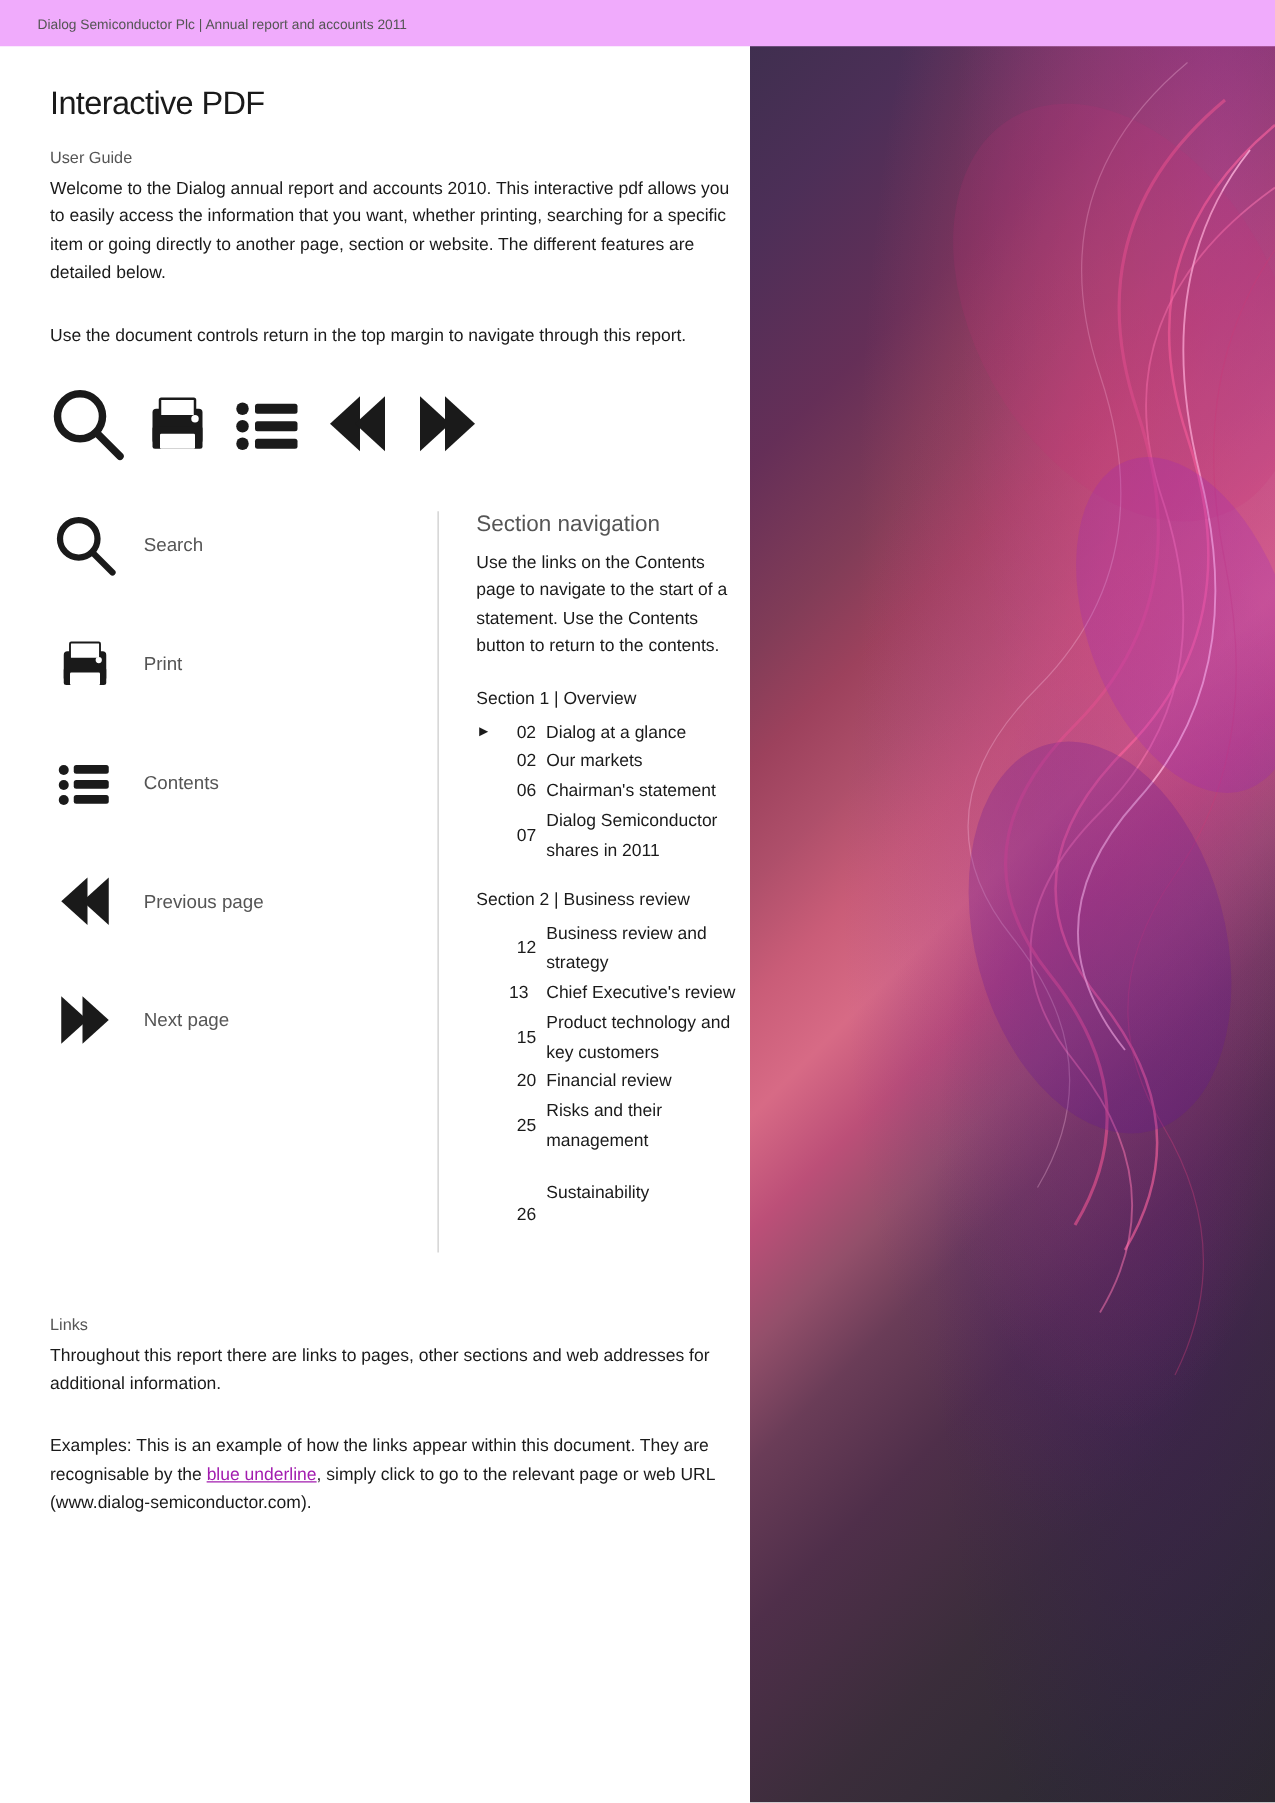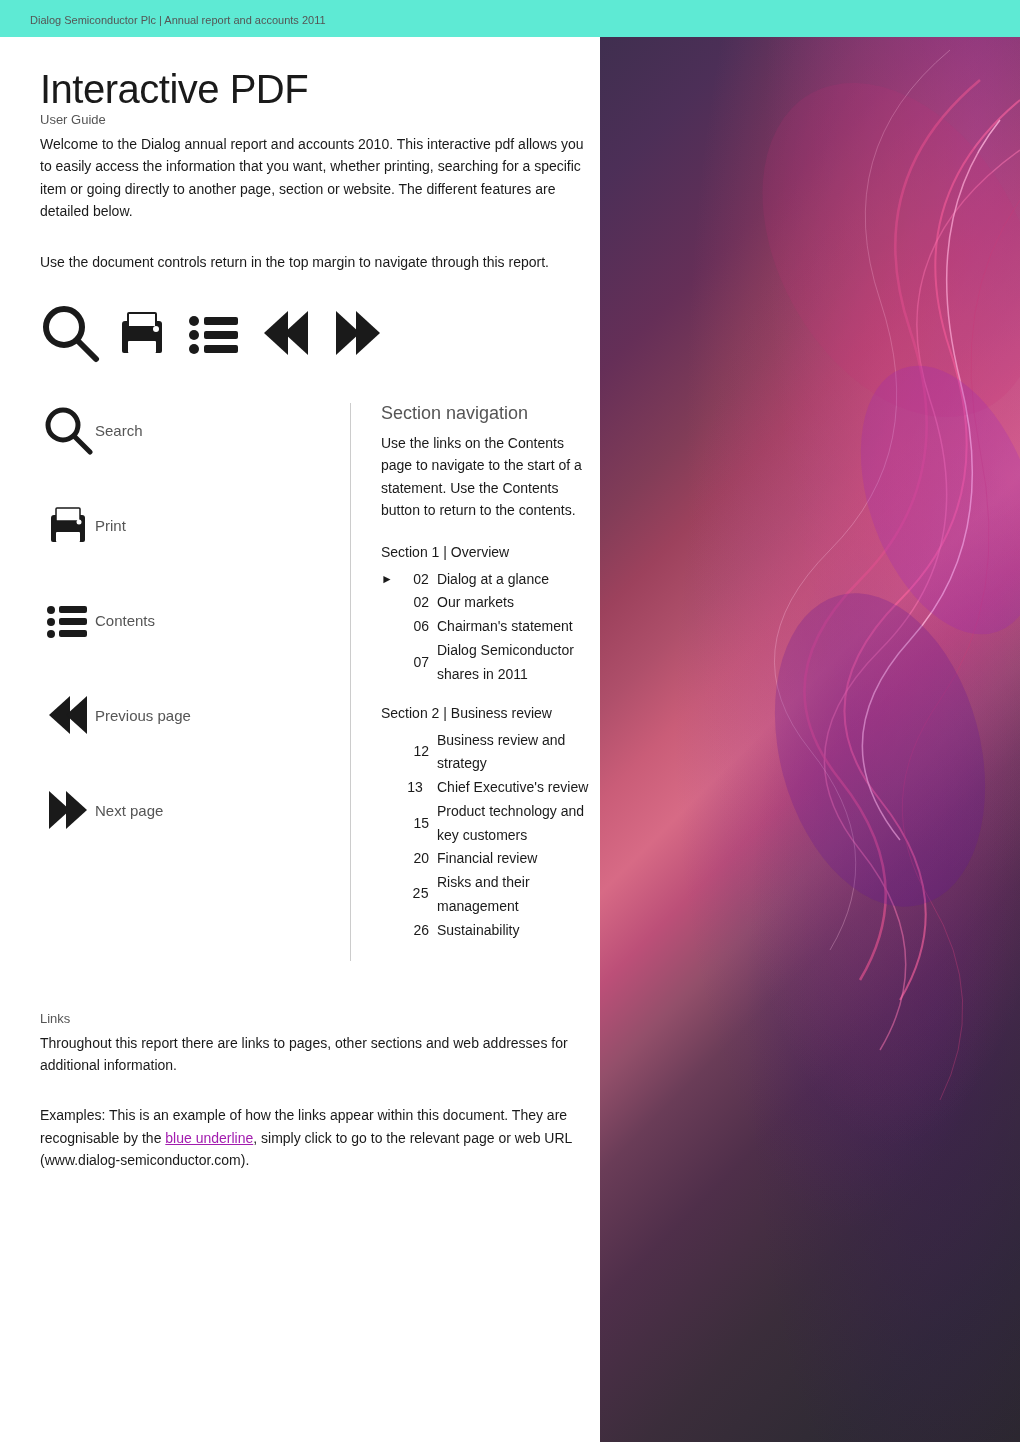--- a/index.html
+++ b/index.html
@@ -10,21 +10,21 @@
       background: #ffffff;
       font-family: Arial, Helvetica, sans-serif;
       color: #1a1a1a;
       font-size: 15px;
       position: relative;
       overflow-x: hidden;
     }
 
     
     .top-bar {
-      background: #5eead4;
+      background: #f0abfc;
       padding: 10px 30px;
       border-bottom: none;
     }
 
     .top-bar-text {
       font-size: 11px;
       color: #555;
     }
 
     
@@ -86,23 +86,24 @@
       padding: 0;
     }
 
     
     .main-content {
       padding: 30px 40px 40px 40px;
       max-width: 630px;
     }
 
     .page-title {
-      font-size: 40px;
+      font-size: 26px;
       font-weight: 300;
       color: #1a1a1a;
+      margin-bottom: 20px;
       letter-spacing: -0.5px;
     }
 
     .section-label {
       font-size: 13px;
       color: #555;
       margin-bottom: 6px;
       font-weight: normal;
     }
 
@@ -145,20 +146,21 @@
     }
 
     .icon-list {
       width: 280px;
       flex-shrink: 0;
     }
 
     .icon-list-item {
       display: flex;
       align-items: center;
+      gap: 20px;
       margin-bottom: 40px;
     }
 
     .icon-list-item .icon-symbol {
       width: 55px;
       height: 55px;
       display: flex;
       align-items: center;
       justify-content: center;
       flex-shrink: 0;
@@ -440,25 +442,25 @@
             </li>
             <li>
               <span class="item-num" style="margin-left:20px;">15</span>
               <span>Product technology and key customers</span>
             </li>
             <li>
               <span class="item-num" style="margin-left:20px;">20</span>
               <span>Financial review</span>
             </li>
             <li>
-              <span class="item-num" style="margin-left:20px;font-family:Liberation Mono, monospace;">25</span>
+              <span class="item-num" style="margin-left:20px;">25</span>
               <span>Risks and their management</span>
             </li>
             <li>
-              <span class="item-num" style="margin-left:20px;">26</span>
+              <span class="item-num" style="margin-left:20px;margin-top:35px;">26</span>
               <span>Sustainability</span>
             </li>
           </ul>
         </div>
       </div>
     </div>
 
     <div class="links-section">
       <p class="section-label">Links</p>
       <p class="section-body">Throughout this report there are links to pages, other sections and web addresses for additional information.</p>

